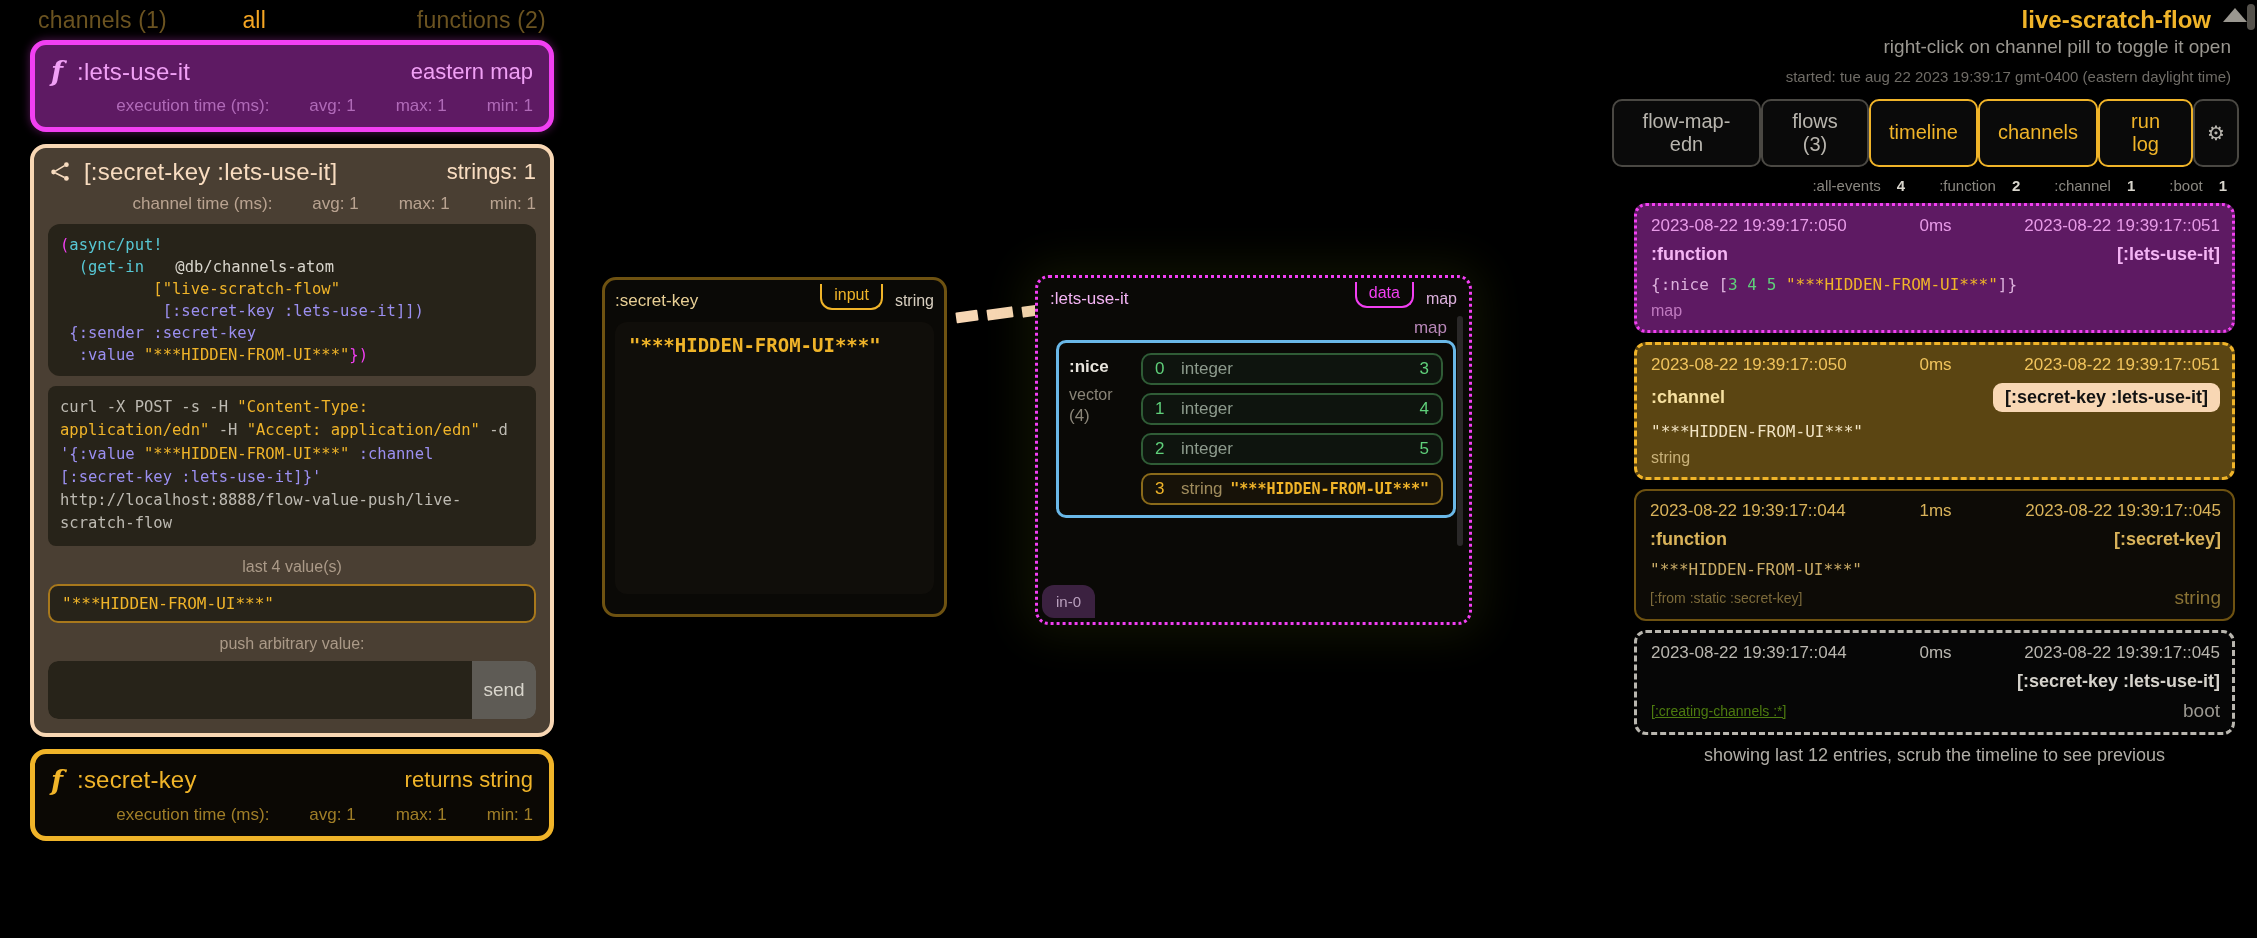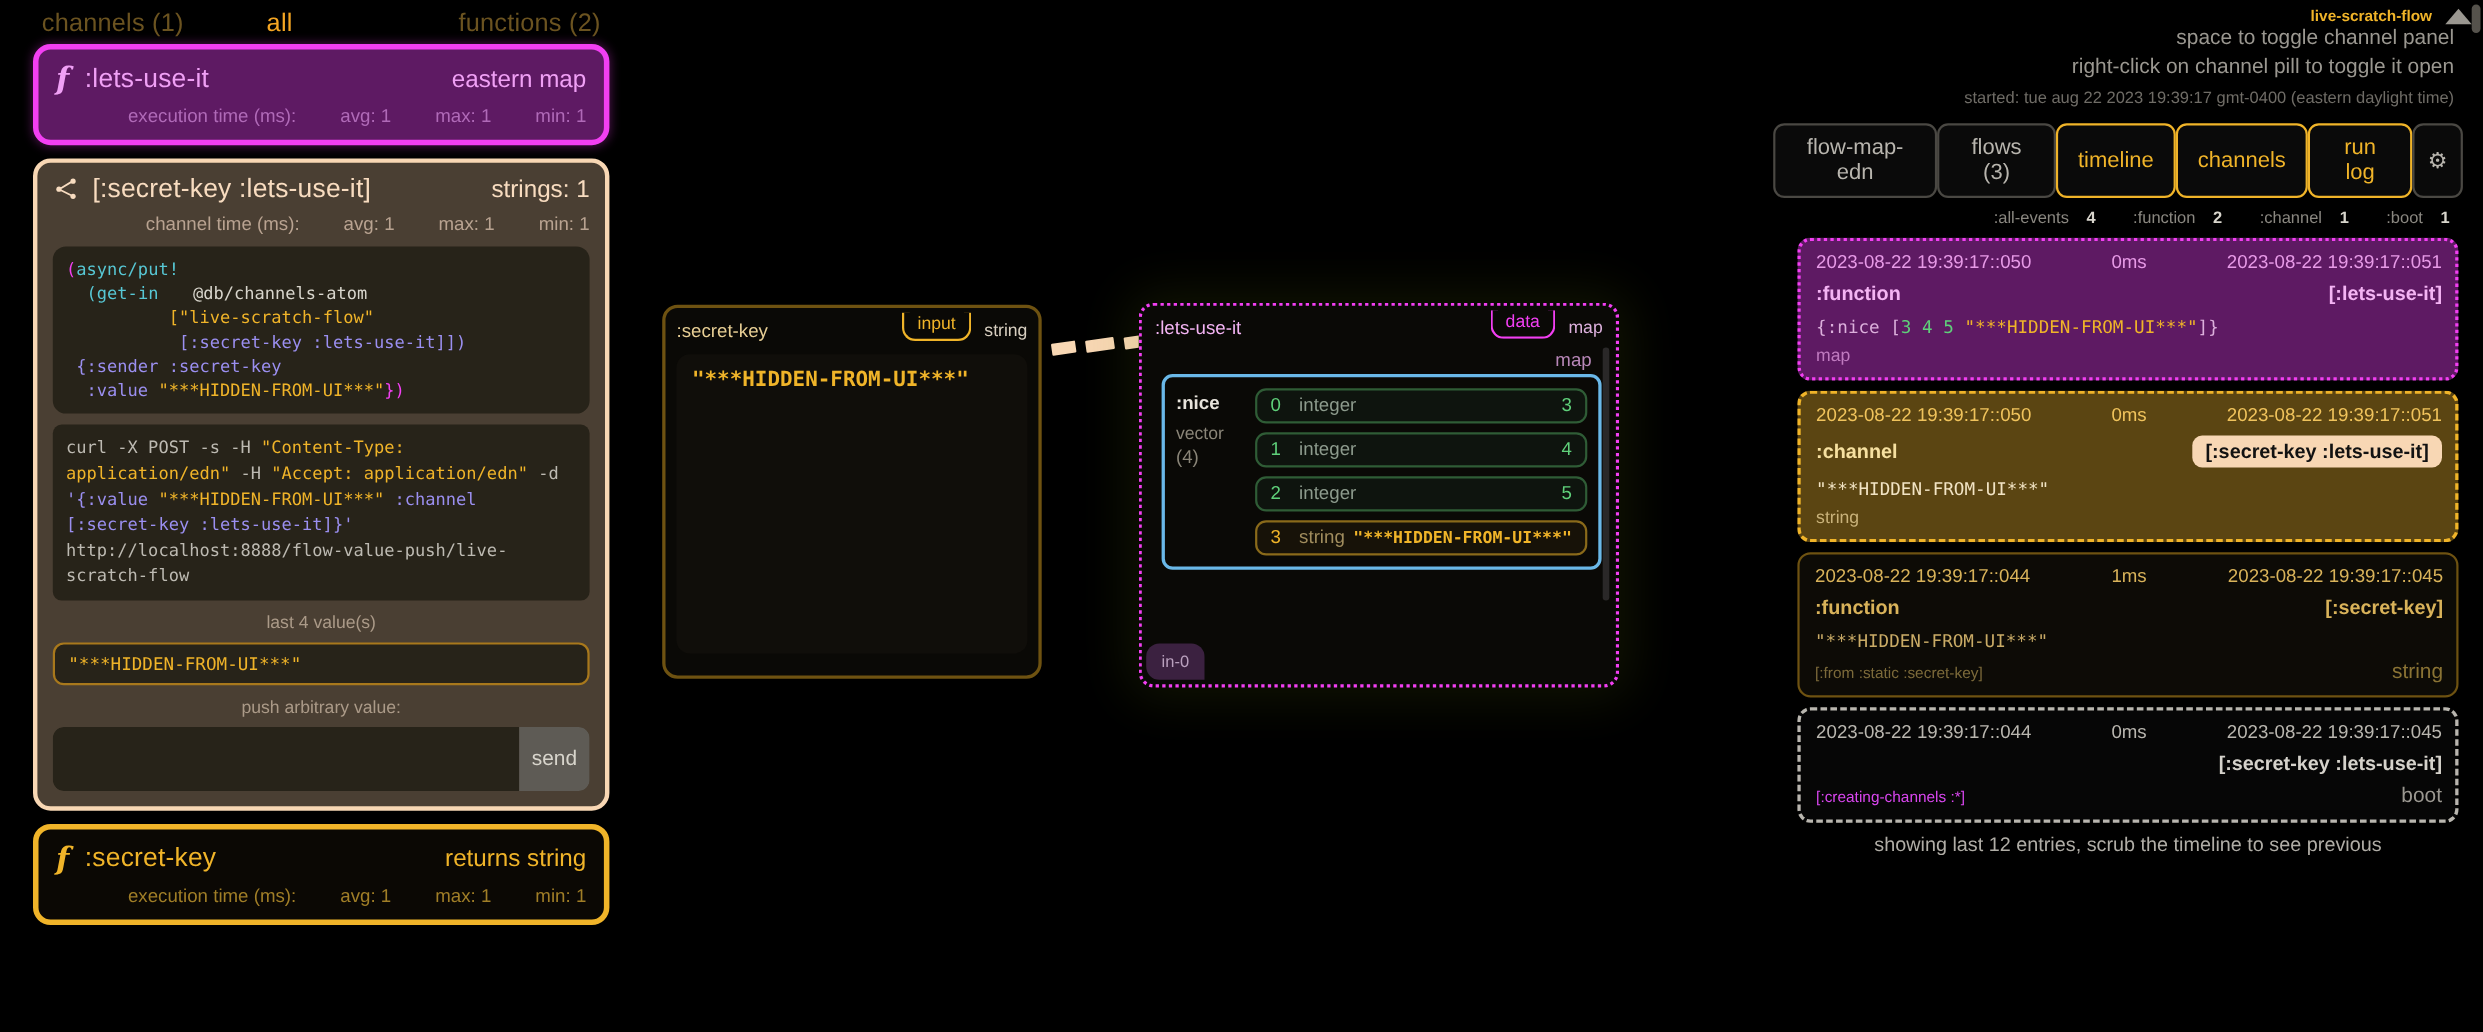--- a/index.html
+++ b/index.html
@@ -198,21 +198,21 @@
   .node-scroll {
     position:absolute; right: 6px; top: 38px; width: 6px; height: 230px;
     background:#2a2828; border-radius:3px;
   }
   .edge-dash {
     position:absolute; height:11px; background:#f8d7b4; border-radius:1px;
   }
 
   
   #right-panel { position:absolute; right: 0; top: 0; width: 645px; height: 938px; }
-  #flow-title { text-align:right; padding: 6px 46px 0 0; color:#f0b429; font-size:14px; font-weight:bold; }
+  #flow-title { text-align:right; padding: 6px 46px 0 0; color:#f0b429; font-size:24px; font-weight:bold; }
   .hint { text-align:right; padding-right: 26px; color:#9a9790; font-size:19px; line-height:1.35; }
   .started { text-align:right; padding-right: 26px; color:#6f6c66; font-size:15px; margin-top:8px; }
   #collapse-arrow {
     position:absolute; right: 10px; top: 8px; width:0;height:0;
     border-left:12px solid transparent; border-right:12px solid transparent;
     border-bottom:14px solid #9a9790;
   }
   #toolbar { display:flex; justify-content:flex-end; padding: 14px 18px 0 0; }
   .tbtn {
     border:2px solid #4a4843; background:#0a0a0a; color:#b8b5ae;
@@ -252,21 +252,21 @@
   #log-2 .log-top, #log-2 .log-mid { color:#d9b35a; }
   #log-2 .log-val { color:#c9ab66; }
   #log-2 .log-bot { color:#8a7334; }
   #log-2 .log-bot .left { font-size:14px; color:#7c6a3a; }
   #log-2 .log-bot .right { font-size:19px; }
 
   #log-3 { border:3px dashed #b9b6af; background:#060606; }
   #log-3 .log-top { color:#b9b6af; }
   #log-3 .log-mid { color:#d5d2cb; }
   #log-3 .log-bot { color:#9a9790; }
-  #log-3 .log-bot .left { font-size:14px; color:#d946ef; }
+  #log-3 .log-bot .left { font-size:14px; color:#4d7c0f;text-decoration:underline; }
   #log-3 .log-bot .right { font-size:19px; }
 
   #log-footer { text-align:center; color:#b0ada6; font-size:18px; margin-top: 10px; }
 
   #right-scroll {
     position:absolute; right:2px; top: 4px; width: 8px; height: 26px;
     background:#55524c; border-radius:4px;
   }
 </style>
 </head>
@@ -405,21 +405,20 @@
 
       <div class="in-port">in-0</div>
     </div>
   </div>
 
   <div id="right-panel">
     <div id="right-scroll"></div>
     <div id="collapse-arrow"></div>
 
     <div id="flow-title">live-scratch-flow</div>
-    <div class="hint">space to toggle channel panel</div>
     <div class="hint">right-click on channel pill to toggle it open</div>
     <div class="started">started: tue aug 22 2023 19:39:17 gmt-0400 (eastern daylight time)</div>
 
     <div id="toolbar">
       <button class="tbtn">flow-map-edn</button>
       <button class="tbtn">flows (3)</button>
       <button class="tbtn active">timeline</button>
       <button class="tbtn active">channels</button>
       <button class="tbtn active">run log</button>
       <button class="tbtn gear">⚙</button>

